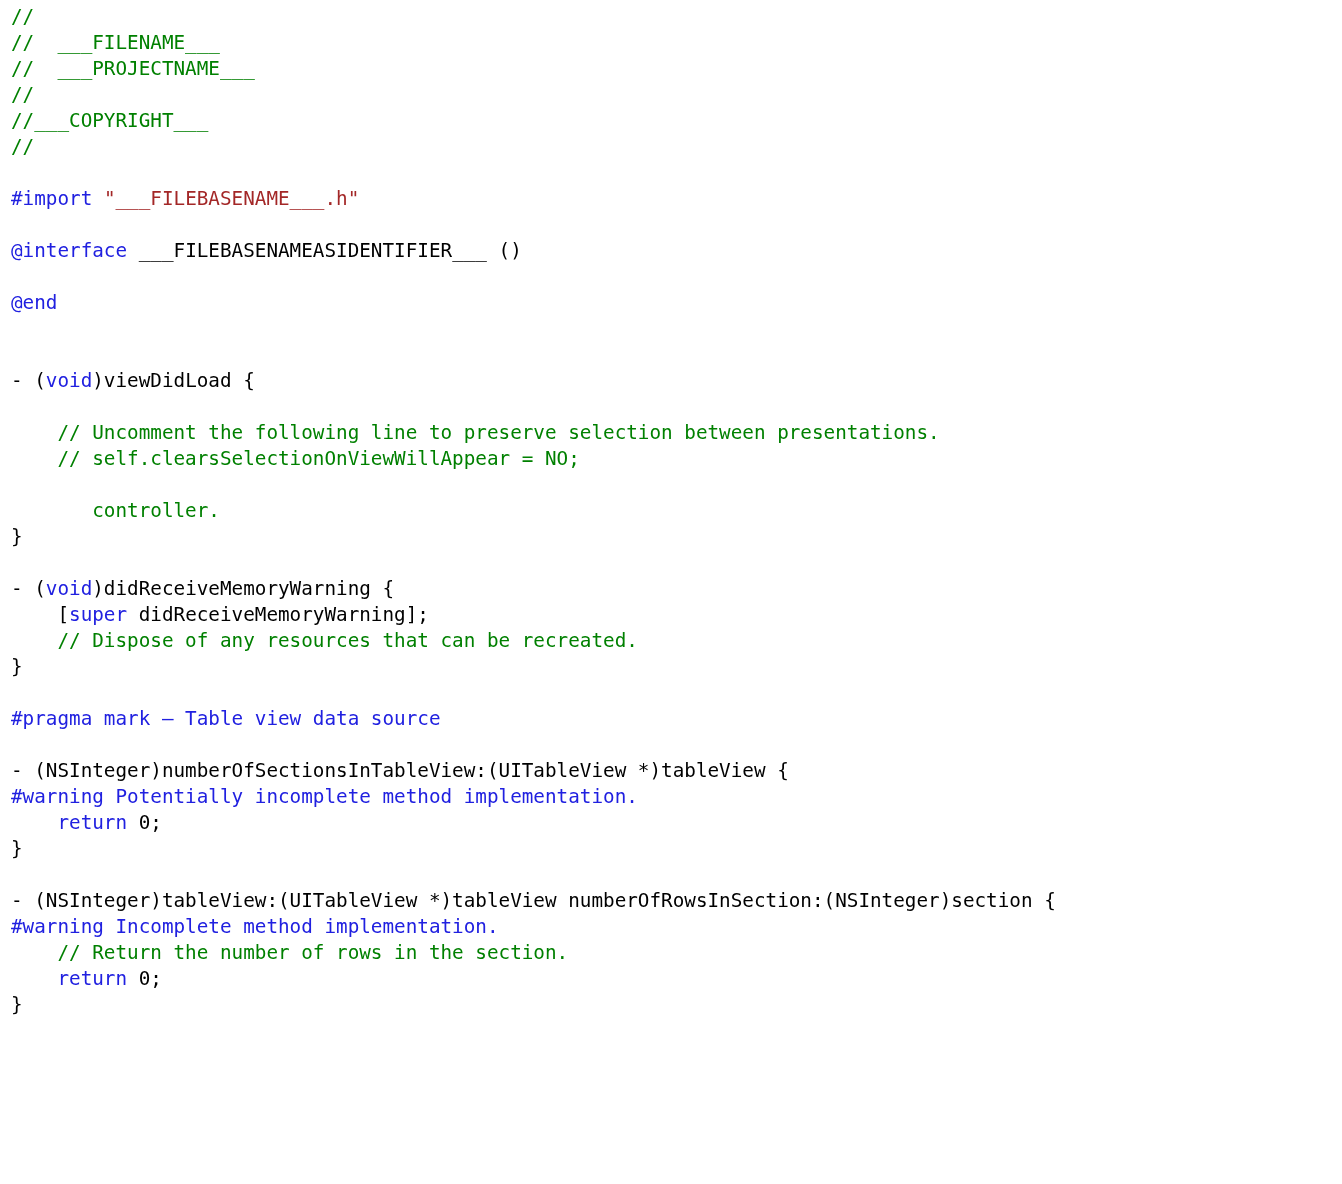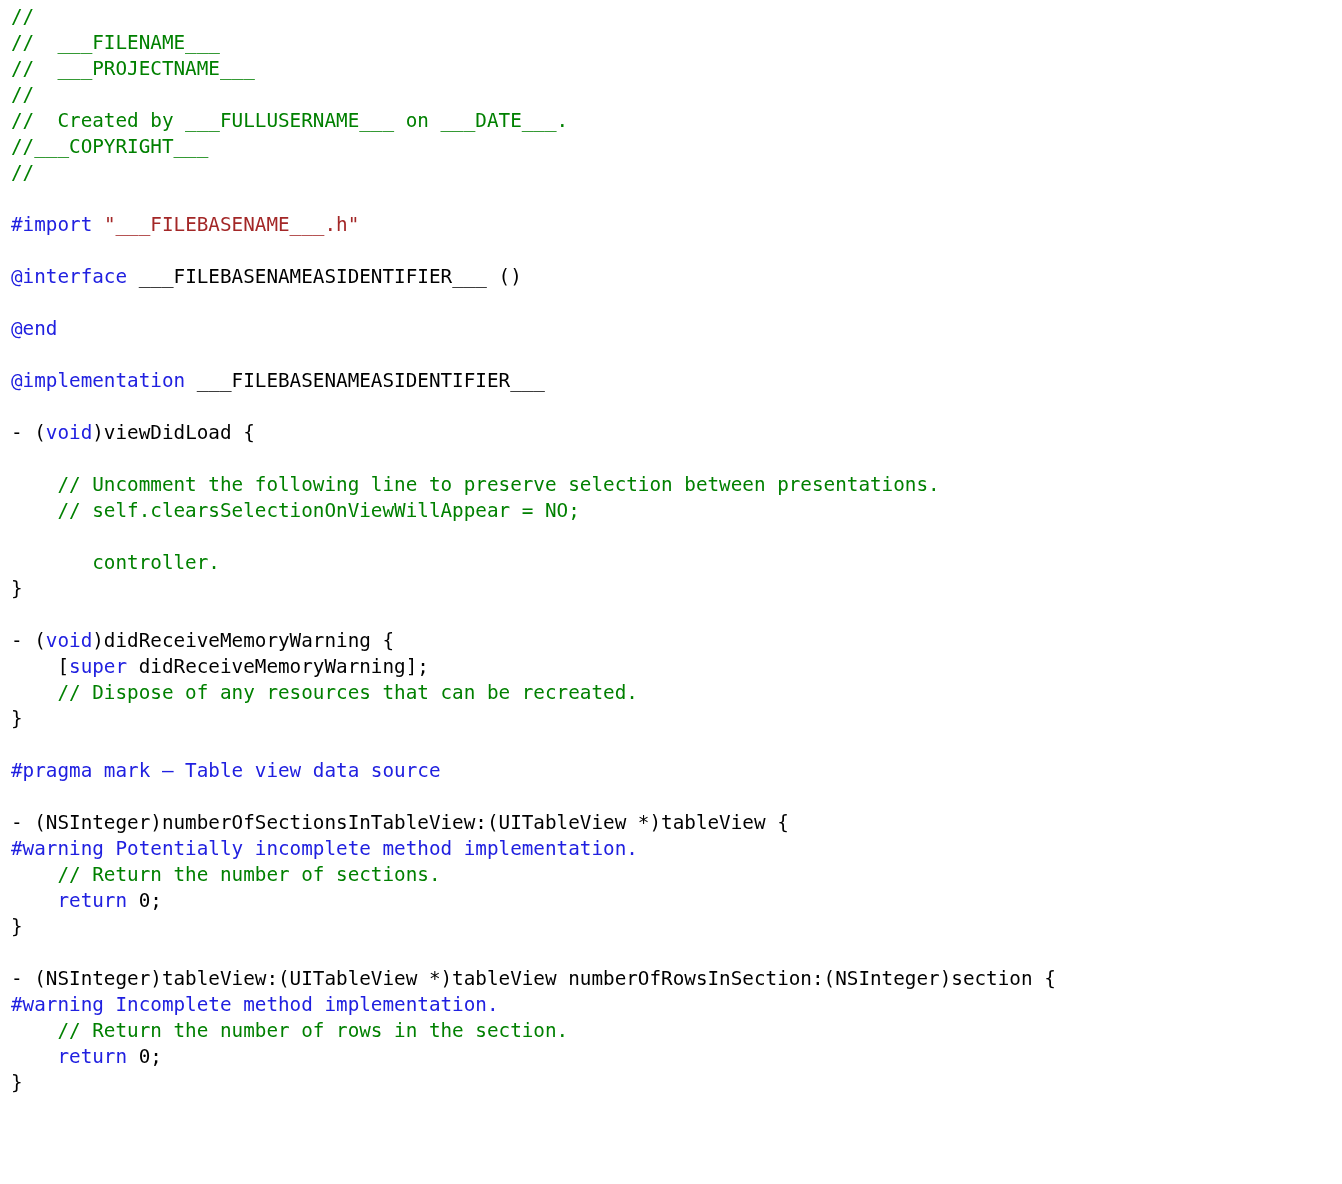--- a/index.html
+++ b/index.html
@@ -36,50 +36,47 @@
   .tok-plain   { color: #000000; text-align: right; }
 </style>
 </head>
 <body>
 
 <div id="code-view">
     <div class="code-line"><span class="tok-comment">//</span></div>
     <div class="code-line"><span class="tok-comment">//  ___FILENAME___</span></div>
     <div class="code-line"><span class="tok-comment">//  ___PROJECTNAME___</span></div>
     <div class="code-line"><span class="tok-comment">//</span></div>
-    <div class="code-line"><span class="tok-comment">//  Created by ___FULLUSERNAME___ on ___DATE___.</span></div>
     <div class="code-line"><span class="tok-comment">//___COPYRIGHT___</span></div>
     <div class="code-line"><span class="tok-comment">//</span></div>
     <div class="code-line">&nbsp;</div>
     <div class="code-line"><span class="tok-directive">#import </span><span class="tok-string">"___FILEBASENAME___.h"</span></div>
     <div class="code-line">&nbsp;</div>
     <div class="code-line"><span class="tok-keyword">@interface</span><span class="tok-plain"> ___FILEBASENAMEASIDENTIFIER___ ()</span></div>
     <div class="code-line">&nbsp;</div>
     <div class="code-line"><span class="tok-keyword">@end</span></div>
     <div class="code-line">&nbsp;</div>
-    <div class="code-line"><span class="tok-keyword">@implementation</span><span class="tok-plain"> ___FILEBASENAMEASIDENTIFIER___</span></div>
     <div class="code-line">&nbsp;</div>
     <div class="code-line"><span class="tok-plain">- (</span><span class="tok-keyword">void</span><span class="tok-plain">)viewDidLoad {</span></div>
     <div class="code-line">&nbsp;</div>
     <div class="code-line"><span class="tok-comment">    // Uncomment the following line to preserve selection between presentations.</span></div>
     <div class="code-line"><span class="tok-comment">    // self.clearsSelectionOnViewWillAppear = NO;</span></div>
     <div class="code-line">&nbsp;</div>
     <div class="code-line"><span class="tok-comment">       controller.</span></div>
     <div class="code-line"><span class="tok-plain">}</span></div>
     <div class="code-line">&nbsp;</div>
     <div class="code-line"><span class="tok-plain">- (</span><span class="tok-keyword">void</span><span class="tok-plain">)didReceiveMemoryWarning {</span></div>
     <div class="code-line"><span class="tok-plain">    [</span><span class="tok-keyword">super</span><span class="tok-plain"> didReceiveMemoryWarning];</span></div>
     <div class="code-line"><span class="tok-comment">    // Dispose of any resources that can be recreated.</span></div>
     <div class="code-line"><span class="tok-plain">}</span></div>
     <div class="code-line">&nbsp;</div>
     <div class="code-line"><span class="tok-directive">#pragma mark – Table view data source</span></div>
     <div class="code-line">&nbsp;</div>
     <div class="code-line"><span class="tok-plain">- (NSInteger)numberOfSectionsInTableView:(UITableView *)tableView {</span></div>
     <div class="code-line"><span class="tok-directive">#warning Potentially incomplete method implementation.</span></div>
-    <div class="code-line"><span class="tok-comment">    // Return the number of sections.</span></div>
     <div class="code-line"><span class="tok-plain">    </span><span class="tok-keyword">return</span><span class="tok-plain"> 0;</span></div>
     <div class="code-line"><span class="tok-plain">}</span></div>
     <div class="code-line">&nbsp;</div>
     <div class="code-line"><span class="tok-plain">- (NSInteger)tableView:(UITableView *)tableView numberOfRowsInSection:(NSInteger)section {</span></div>
     <div class="code-line"><span class="tok-directive">#warning Incomplete method implementation.</span></div>
     <div class="code-line"><span class="tok-comment">    // Return the number of rows in the section.</span></div>
     <div class="code-line"><span class="tok-plain">    </span><span class="tok-keyword">return</span><span class="tok-plain"> 0;</span></div>
     <div class="code-line"><span class="tok-plain">}</span></div>
   </div>
 

